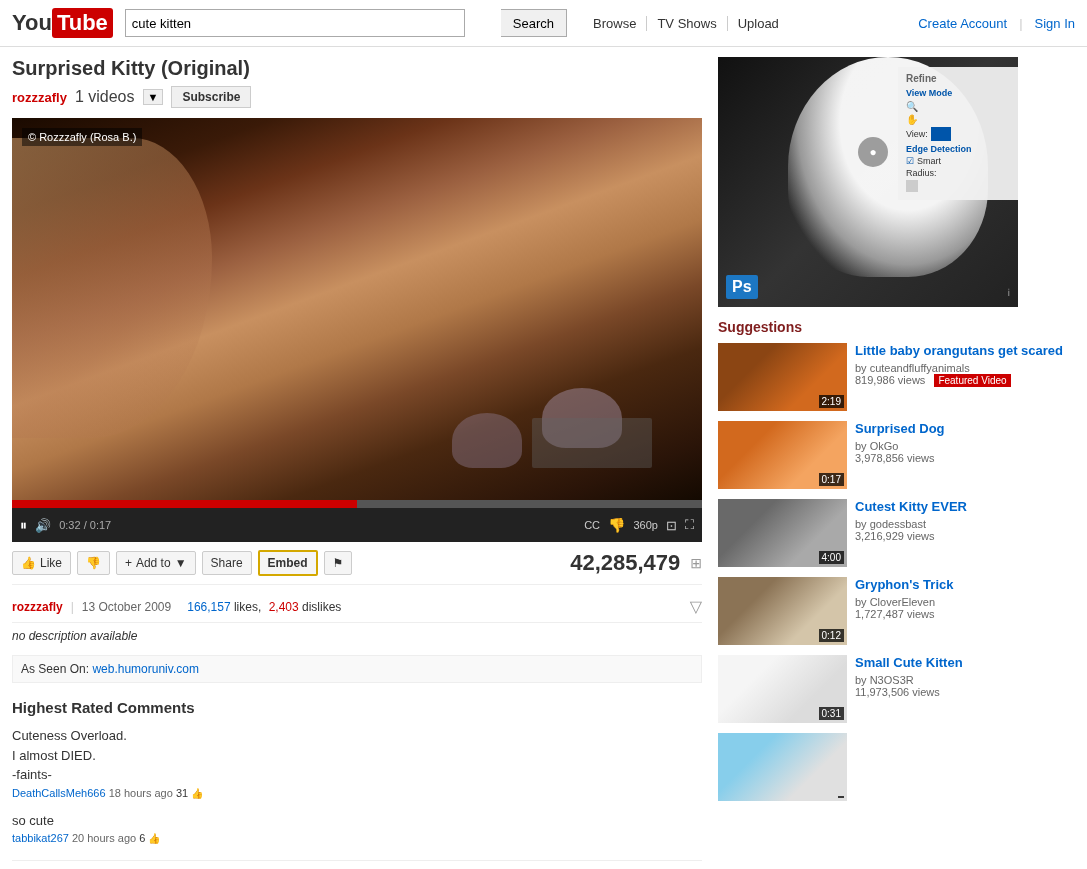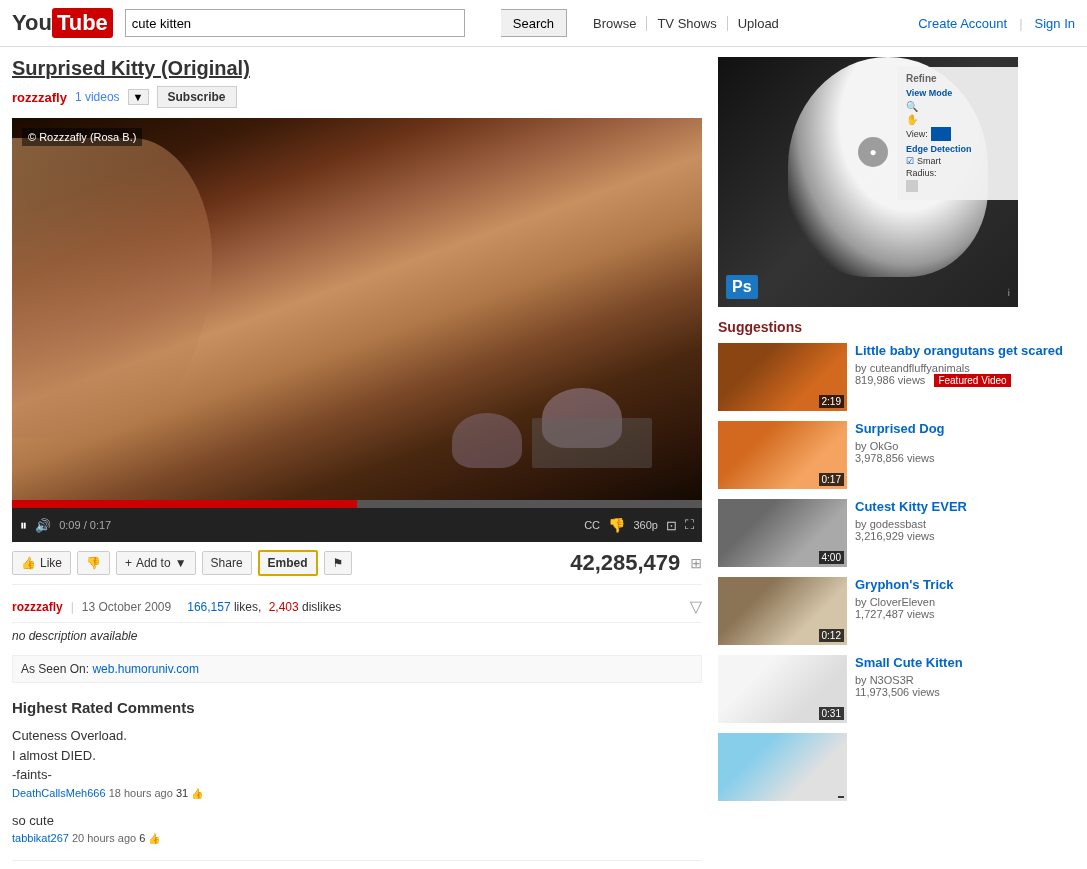--- a/index.html
+++ b/index.html
@@ -19,26 +19,26 @@
     #auth-links { margin-left: auto; display: flex; gap: 12px; }
     #auth-links a { color: #0066cc; text-decoration: none; font-size: 13px; }
     #auth-links .separator { color: #ccc; }
 
     
     #main { display: flex; padding: 10px 12px; gap: 16px; }
     #left { flex: 0 0 690px; }
     #right { flex: 1; min-width: 0; }
 
     
-    #video-title { font-size: 20px; font-weight: bold; color: #333; margin-bottom: 6px; text-decoration: underline; }
+    #video-title { font-size: 20px; font-weight: bold; color: #333; margin-bottom: 6px; }
 
     
     #channel-row { display: flex; align-items: center; gap: 8px; margin-bottom: 10px; }
     #channel-link { color: #cc0000; font-weight: bold; text-decoration: none; font-size: 13px; }
-    #video-count { color: #3b82f6; font-size: 12px; }
+    #video-count { color: #404040; font-size: 16px; }
     #video-count-btn { background: #f0f0f0; border: 1px solid #ccc; padding: 1px 4px; cursor: pointer; font-size: 11px; }
     #subscribe-btn { background: #f0f0f0; border: 1px solid #ccc; padding: 3px 10px; cursor: pointer; font-size: 12px; font-weight: bold; color: #333; }
 
     
     #video-player { width: 690px; height: 390px; background: #000; position: relative; overflow: hidden; }
     #video-overlay-text { position: absolute; top: 10px; left: 10px; background: rgba(0,0,0,0.5); color: #fff; font-size: 11px; padding: 3px 6px; }
 
     
     #fake-video { width: 100%; height: 100%; background: linear-gradient(135deg, #3a2010 0%, #5a3820 20%, #8a6040 40%, #c89060 50%, #a07050 60%, #6a4030 80%, #2a1008 100%); position: relative; display: flex; align-items: center; justify-content: center; }
     #fake-video::before { content: ''; position: absolute; bottom: 0; left: 0; right: 0; height: 8px; background: linear-gradient(to right, #cc0000 50%, #555 50%); }
@@ -174,21 +174,21 @@
       <div id="video-overlay-text">© Rozzzafly (Rosa B.)</div>
 
       <div style="position:absolute;bottom:0;left:0;right:0;height:8px;background:#555;">
         <div style="height:100%;width:50%;background:#cc0000;"></div>
       </div>
     </div>
 
     <div id="controls-bar">
       <span id="ctrl-play">⏸</span>
       <span id="ctrl-volume">🔊</span>
-      <span id="ctrl-time"><span>0:09</span> / <span>0:17</span></span>
+      <span id="ctrl-time"><span>0:32</span> / <span>0:17</span></span>
       <span id="ctrl-spacer"></span>
       <span id="ctrl-cc">CC</span>
       <span id="ctrl-thumb" style="color:#cc4444;">👎</span>
       <span id="ctrl-quality">360p</span>
       <span id="ctrl-screen">⊡</span>
       <span id="ctrl-expand">⛶</span>
     </div>
 
     <div id="action-bar">
       <button class="action-btn">

